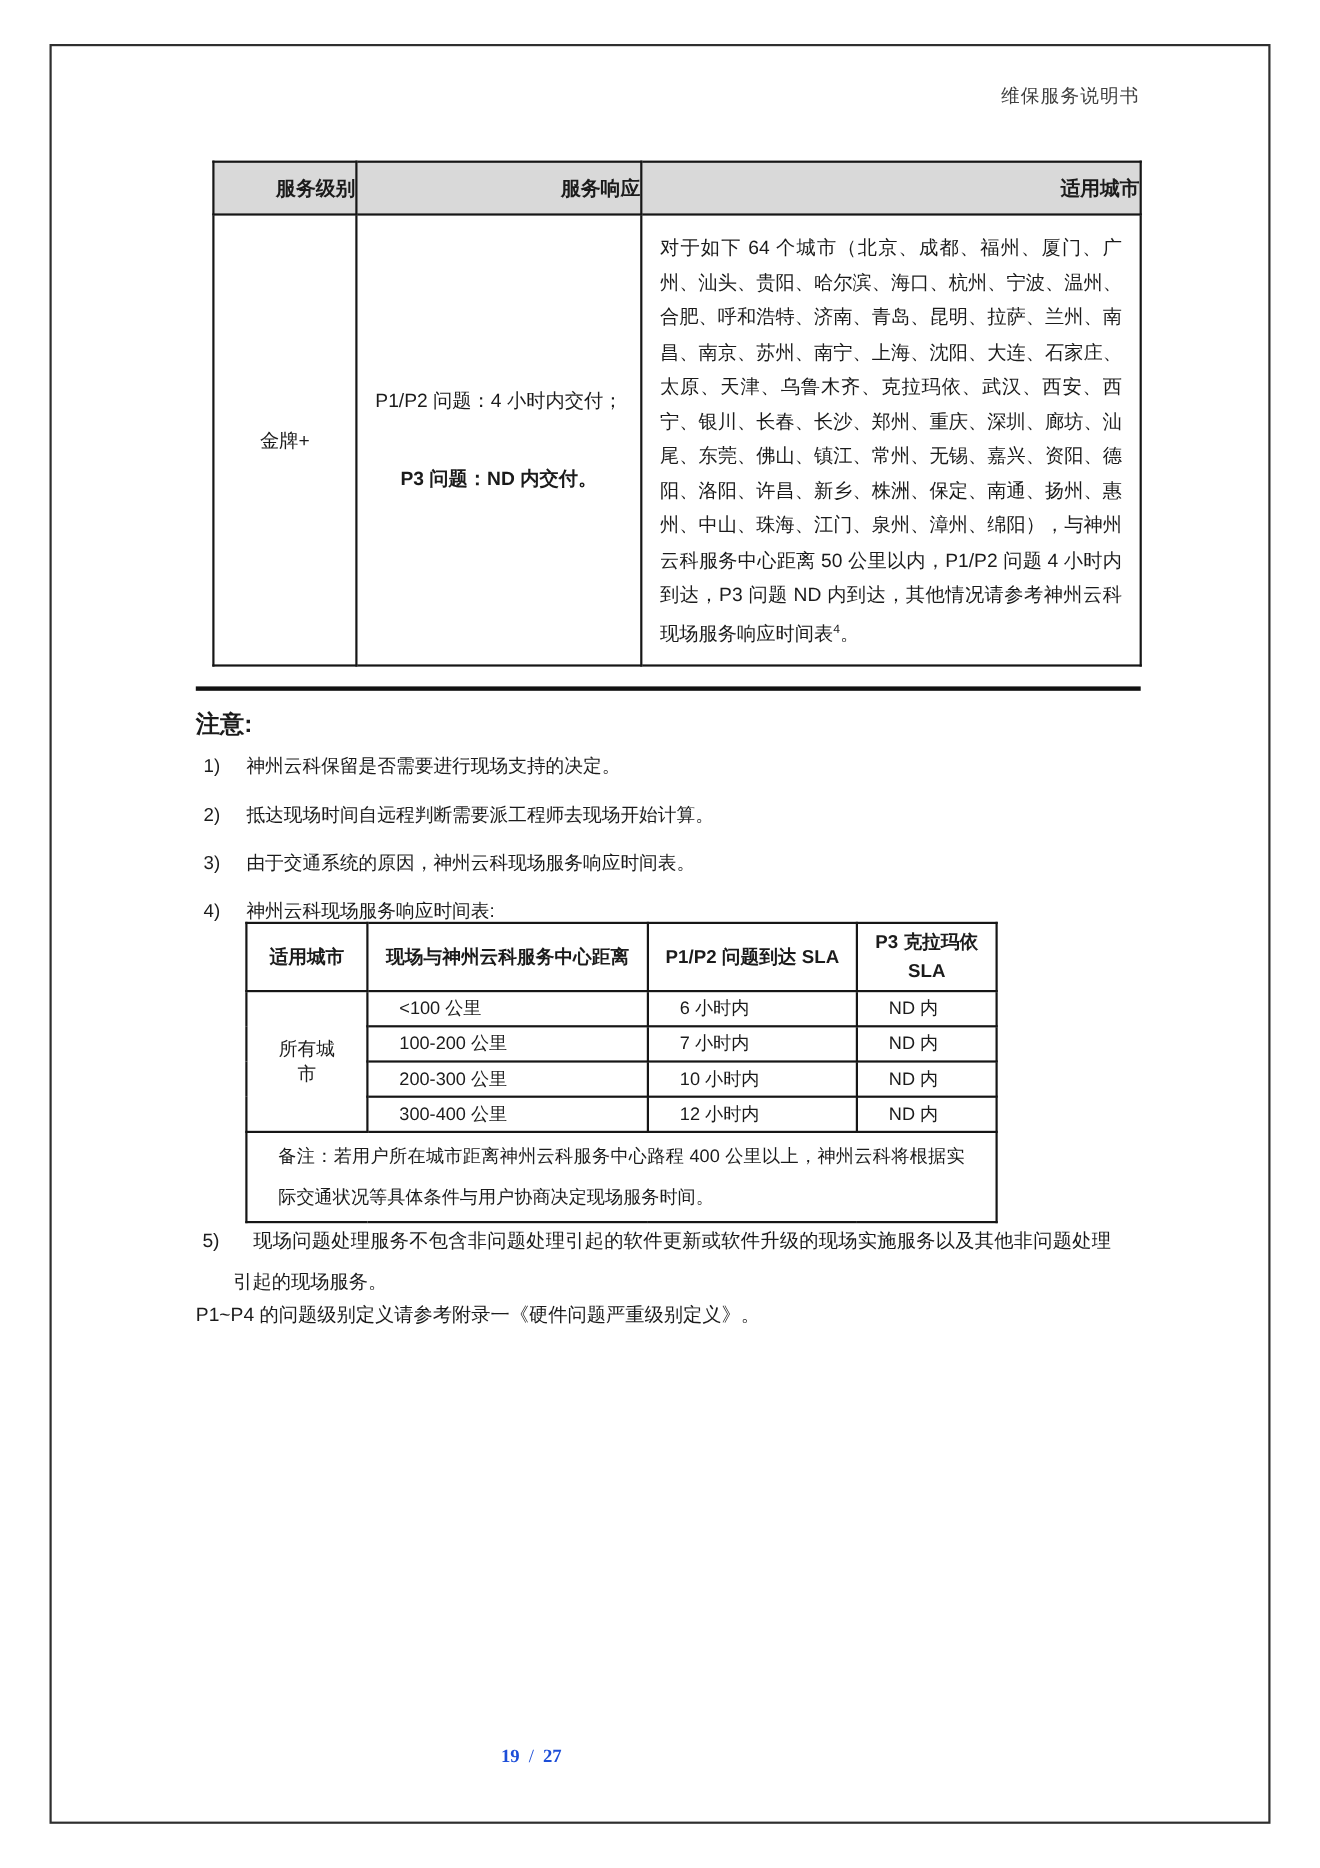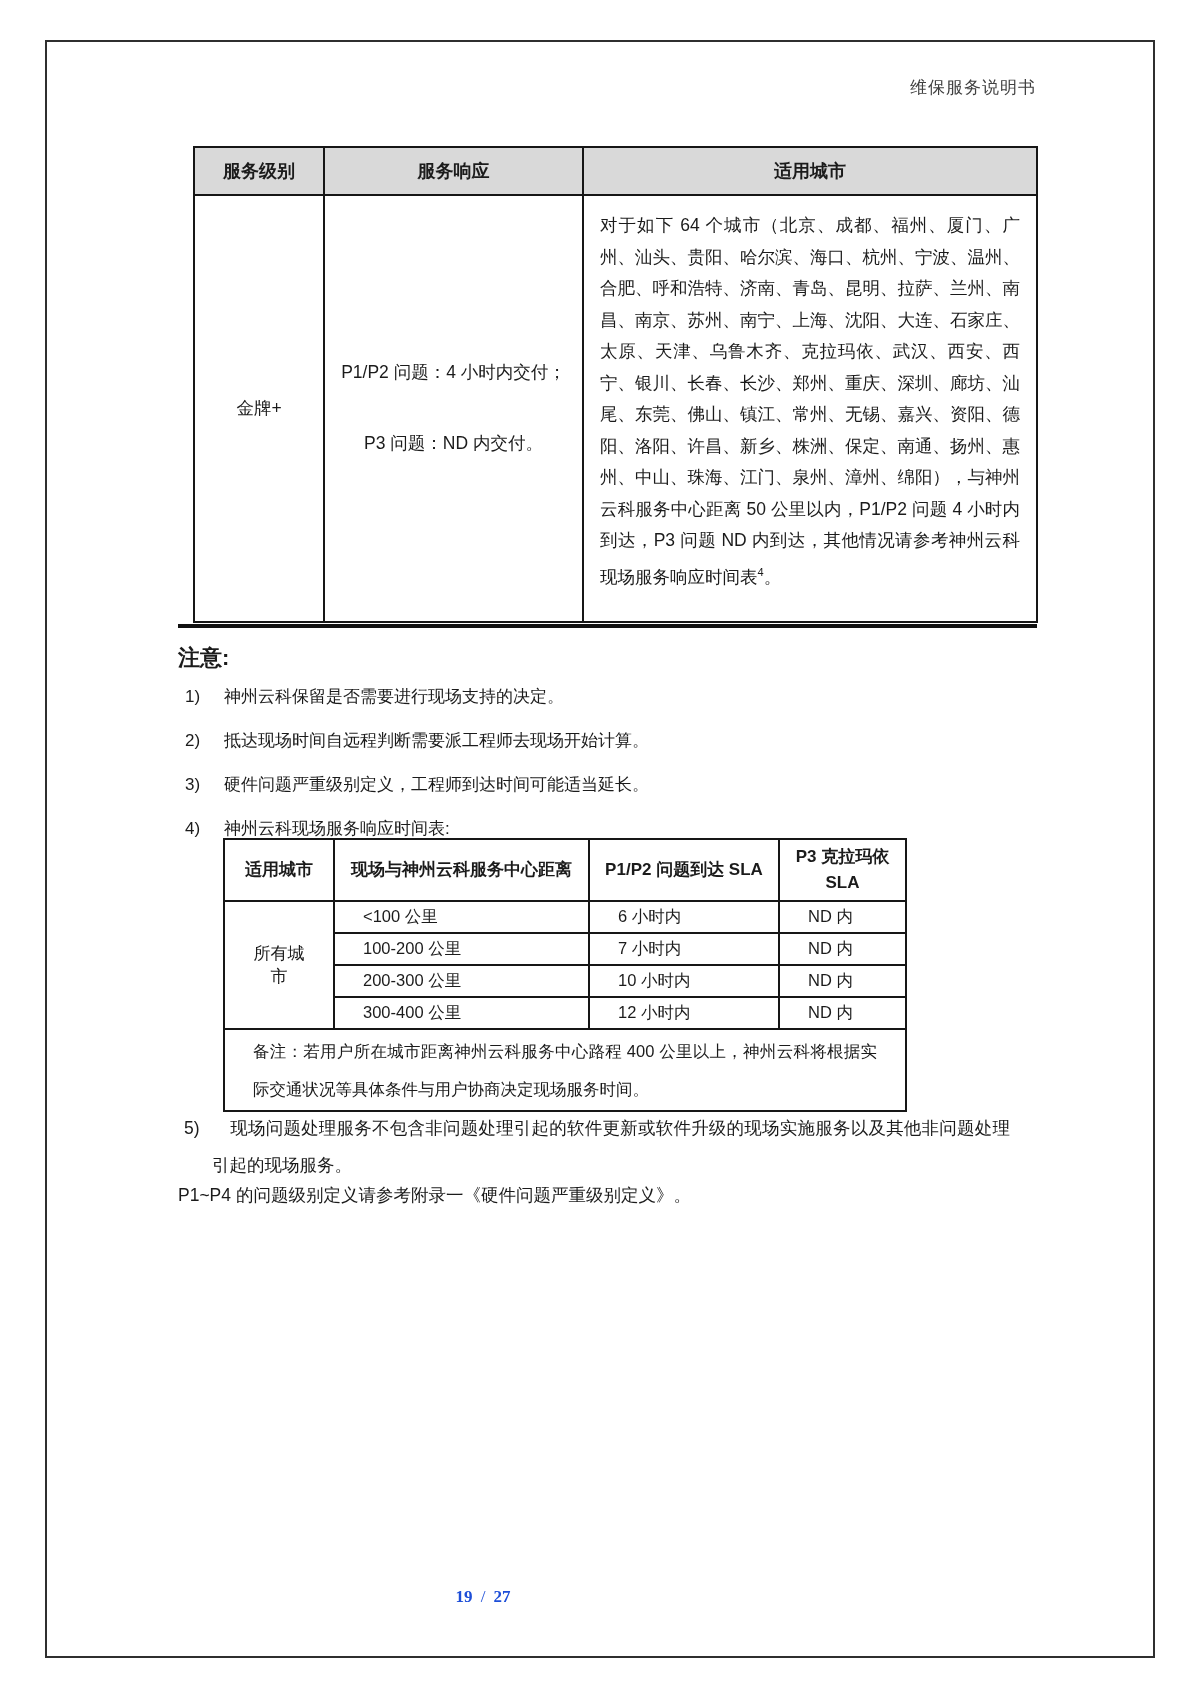--- a/index.html
+++ b/index.html
@@ -12,26 +12,26 @@
 
   .doc-header { position:absolute; left:193px; top:76px; width:843px;
                 text-align:right; font-family:"Liberation Serif", serif;
                 font-size:17px; color:#404040; letter-spacing:1px; }
 
   
   table { border-collapse:collapse; table-layout:fixed; }
   .table1 { position:absolute; left:193px; top:146px; width:843px; }
   .table1 th, .table1 td { border:2px solid #161616; }
   .table1 th { height:48px; background:#d9d9d9; font-size:18px; font-weight:bold;
-               text-align:center; vertical-align:middle; }
+               text-align:right; vertical-align:middle; }
   .table1 td { vertical-align:middle; font-size:17.5px; }
   .t1-level { text-align:center; }
   .t1-response { text-align:center; line-height:31px; padding:10px 14px; }
-  .t1-response .resp2 { margin-top:40px; }
-  .t1-cities { text-align:justify; line-height:31.5px; padding:14px 16px 28px 16px; }
+  .t1-response .resp2 { margin-top:40px;font-weight:bold; }
+  .t1-cities { text-align:justify; line-height:31.5px; padding:14px 16px 12px 16px; }
   .t1-cities sup { font-size:11px; }
 
   
   .thick-rule { position:absolute; left:178px; top:624px; width:859px; height:4px;
                 background:#111; }
   .notice-title { position:absolute; left:178px; top:643px; font-size:22px;
                   font-weight:bold; }
   .notes { position:absolute; left:178px; top:684px; width:860px; }
   .note-item { display:flex; margin-bottom:19px; font-size:17px; line-height:25px; }
   .note-item .num { flex:0 0 46px; padding-left:7px; }
@@ -98,21 +98,21 @@
   <div class="note-item">
     <span class="num">1)</span>
     <span class="txt">神州云科保留是否需要进行现场支持的决定。</span>
   </div>
   <div class="note-item">
     <span class="num">2)</span>
     <span class="txt">抵达现场时间自远程判断需要派工程师去现场开始计算。</span>
   </div>
   <div class="note-item">
     <span class="num">3)</span>
-    <span class="txt">硬件问题严重级别定义，工程师到达时间可能适当延长。</span>
+    <span class="txt">由于交通系统的原因，神州云科现场服务响应时间表。</span>
   </div>
   <div class="note-item">
     <span class="num">4)</span>
     <span class="txt">神州云科现场服务响应时间表:</span>
   </div>
 </div>
 
 <table class="table2">
   <colgroup>
       <col style="width:110px">

